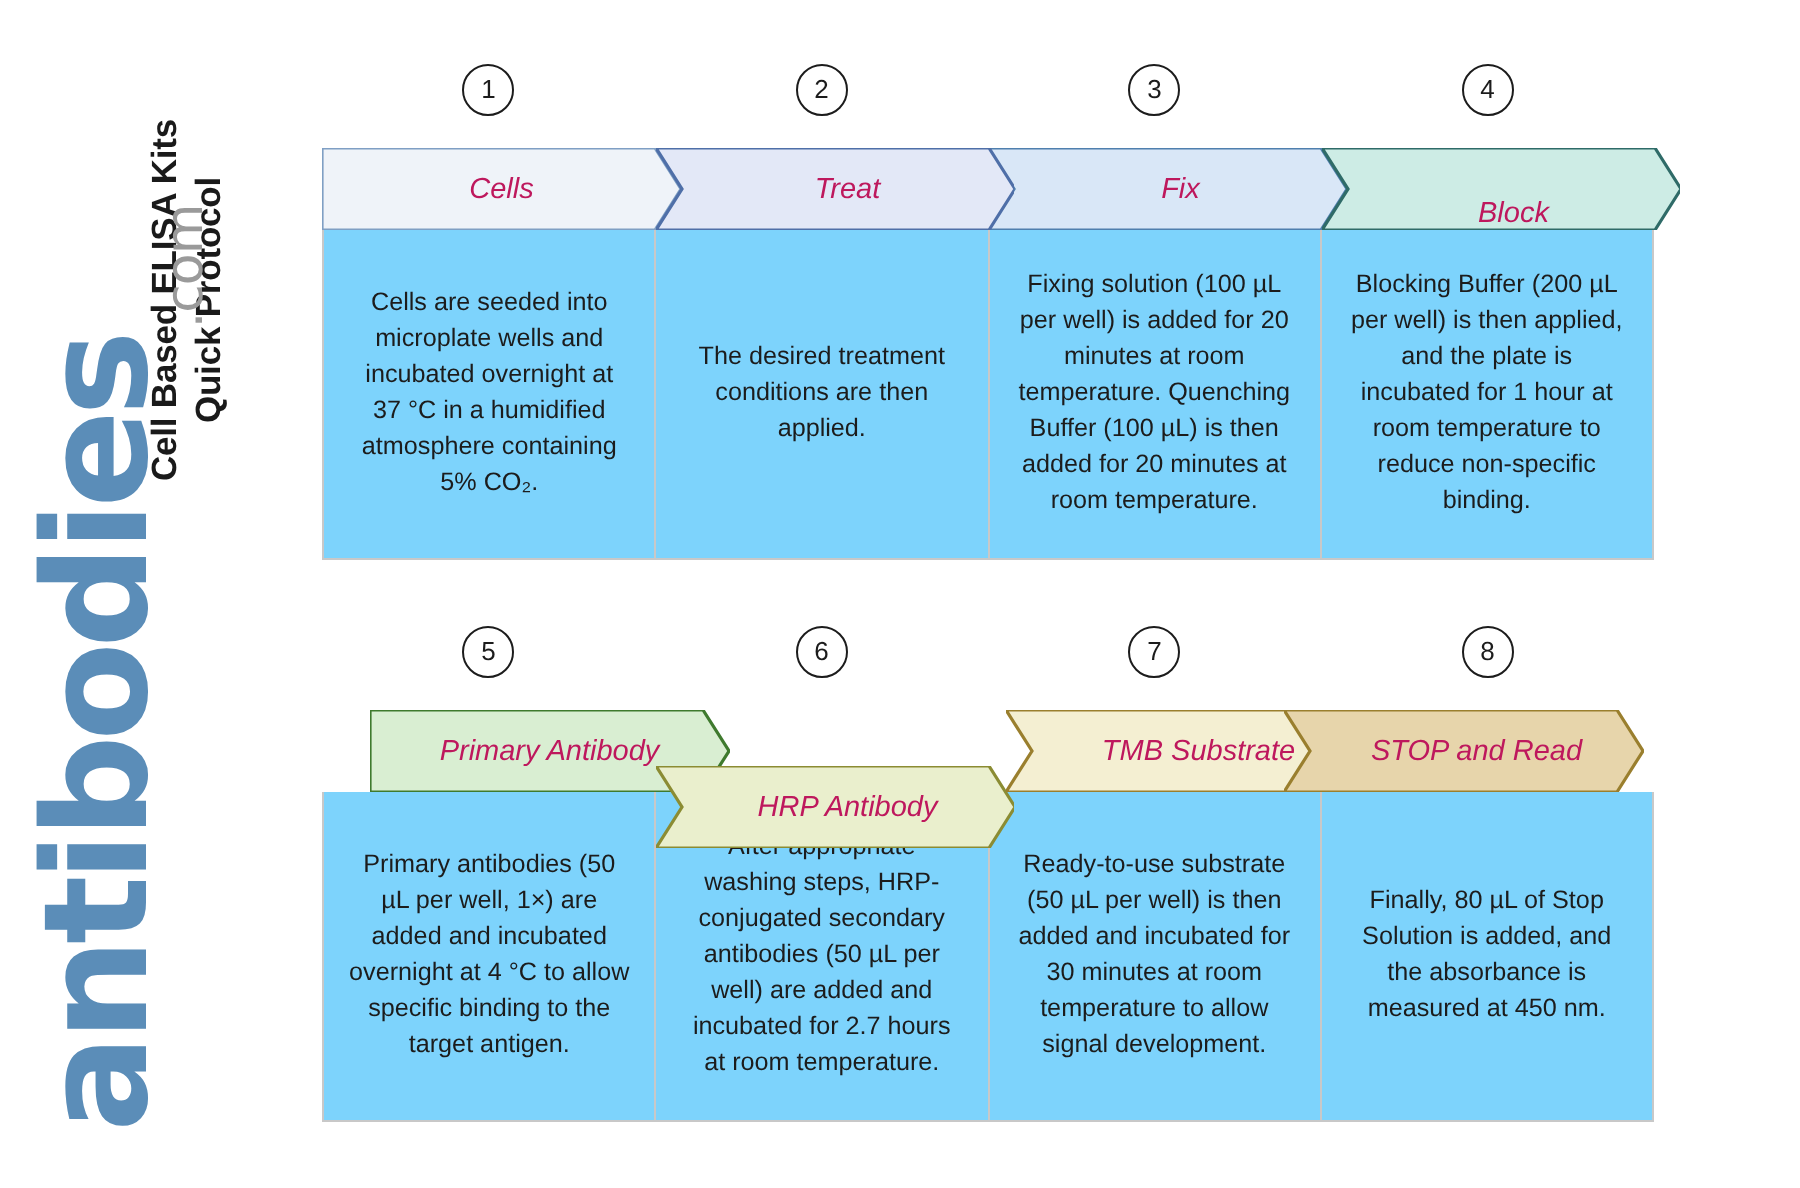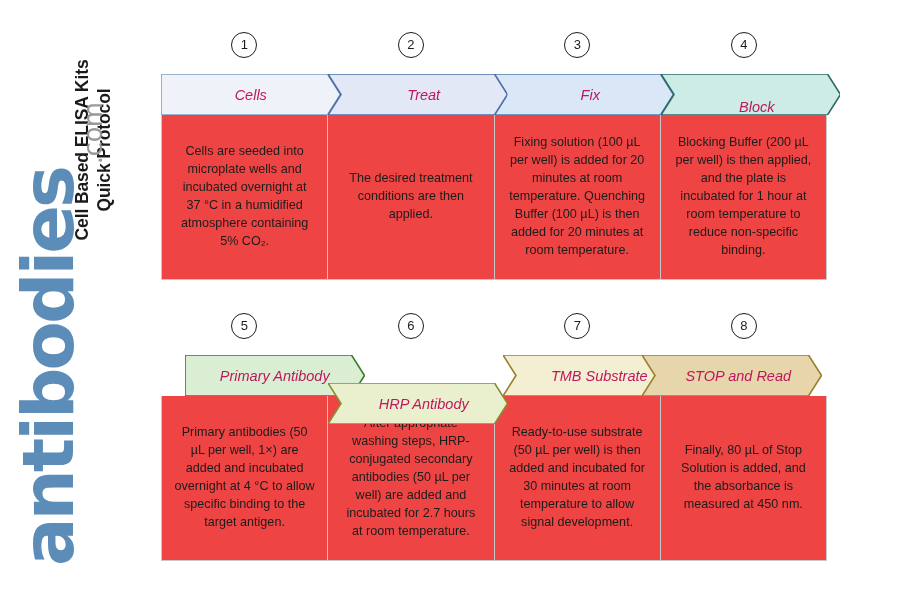--- a/index.html
+++ b/index.html
@@ -126,21 +126,21 @@
     inset: 0;
     z-index: 1;
   }
   .chev .chev-bg svg { display: block; width: 100%; height: 100%; }
 
   
   .body-band {
     position: relative;
     width: 666px;
     height: 165px;
-    background: #ef4444;
+    background: #7dd3fc;
     border: 1px solid #c8c8c8;
     border-top: none;
     box-sizing: border-box;
     display: flex;
   }
   .body-cell {
     flex: 1 1 0;
     box-sizing: border-box;
     border-right: 1px solid #c8c8c8;
     display: flex;

